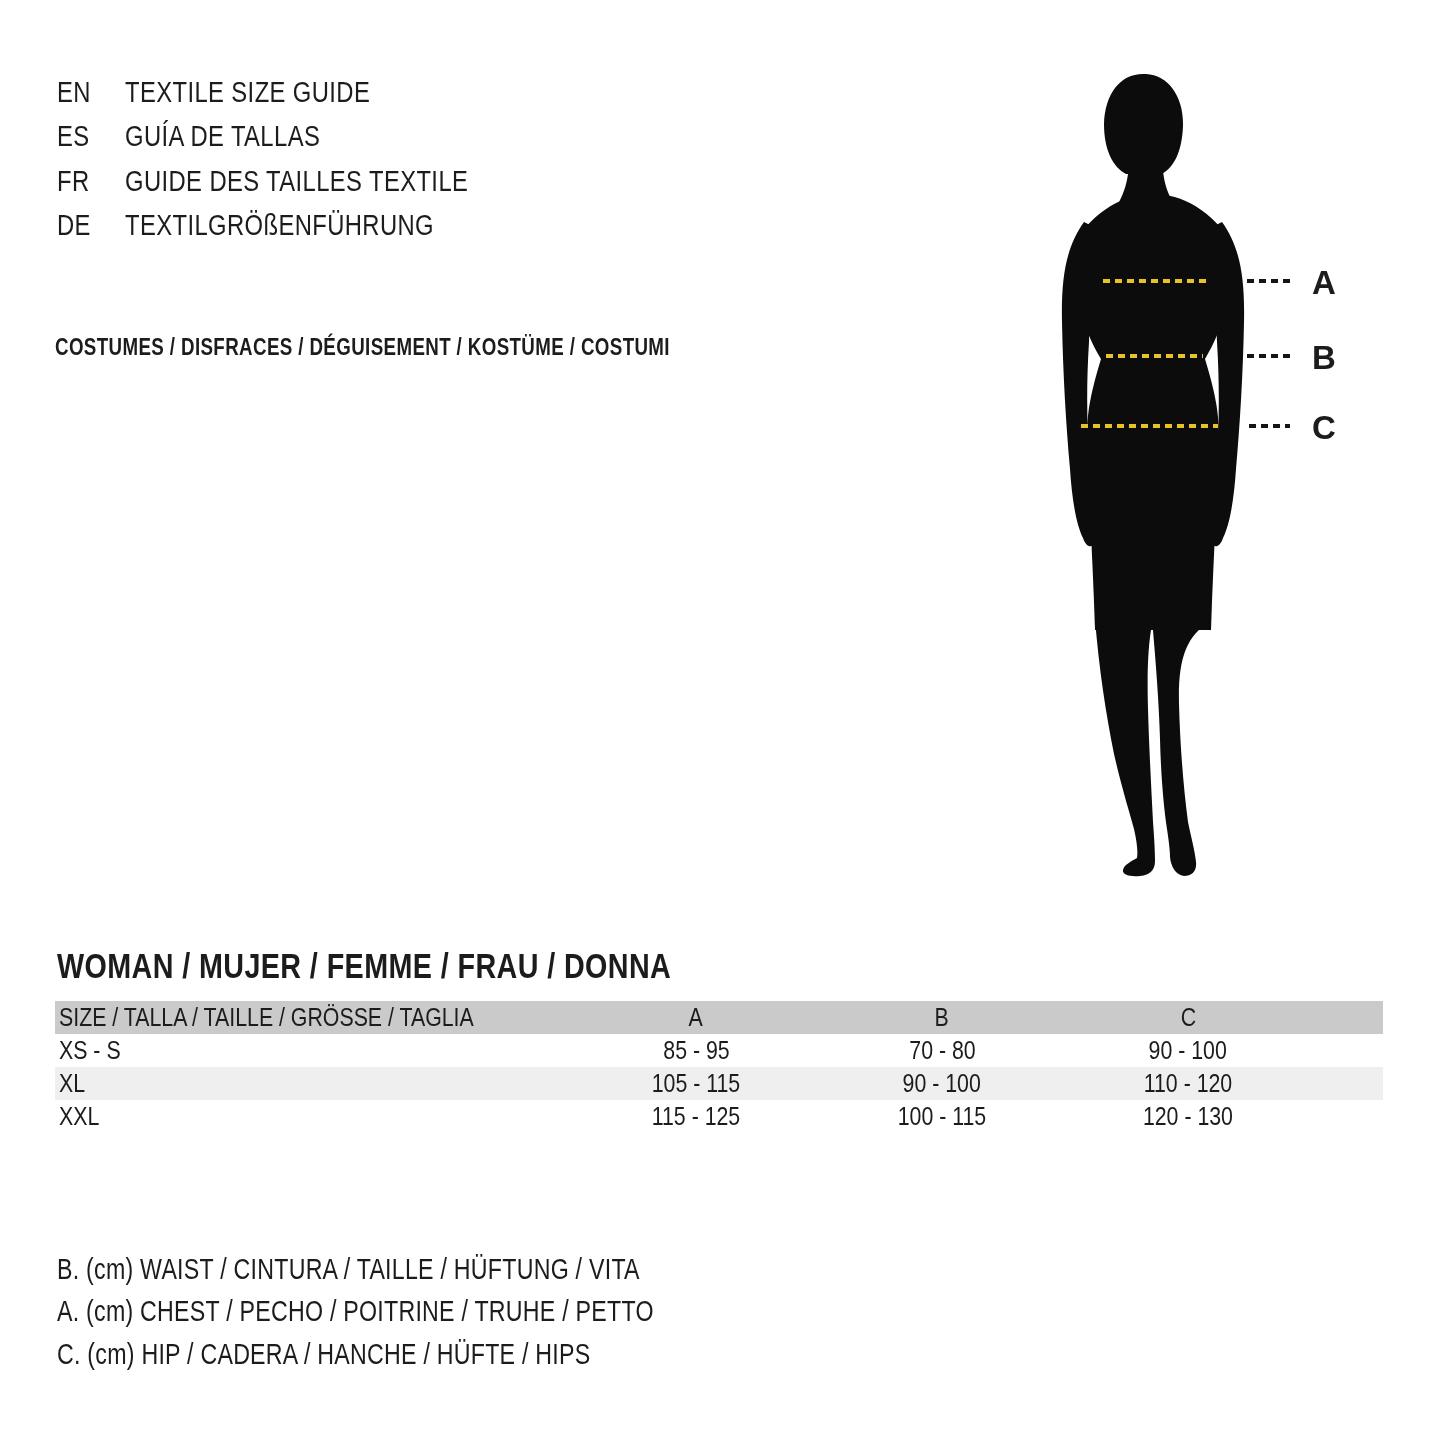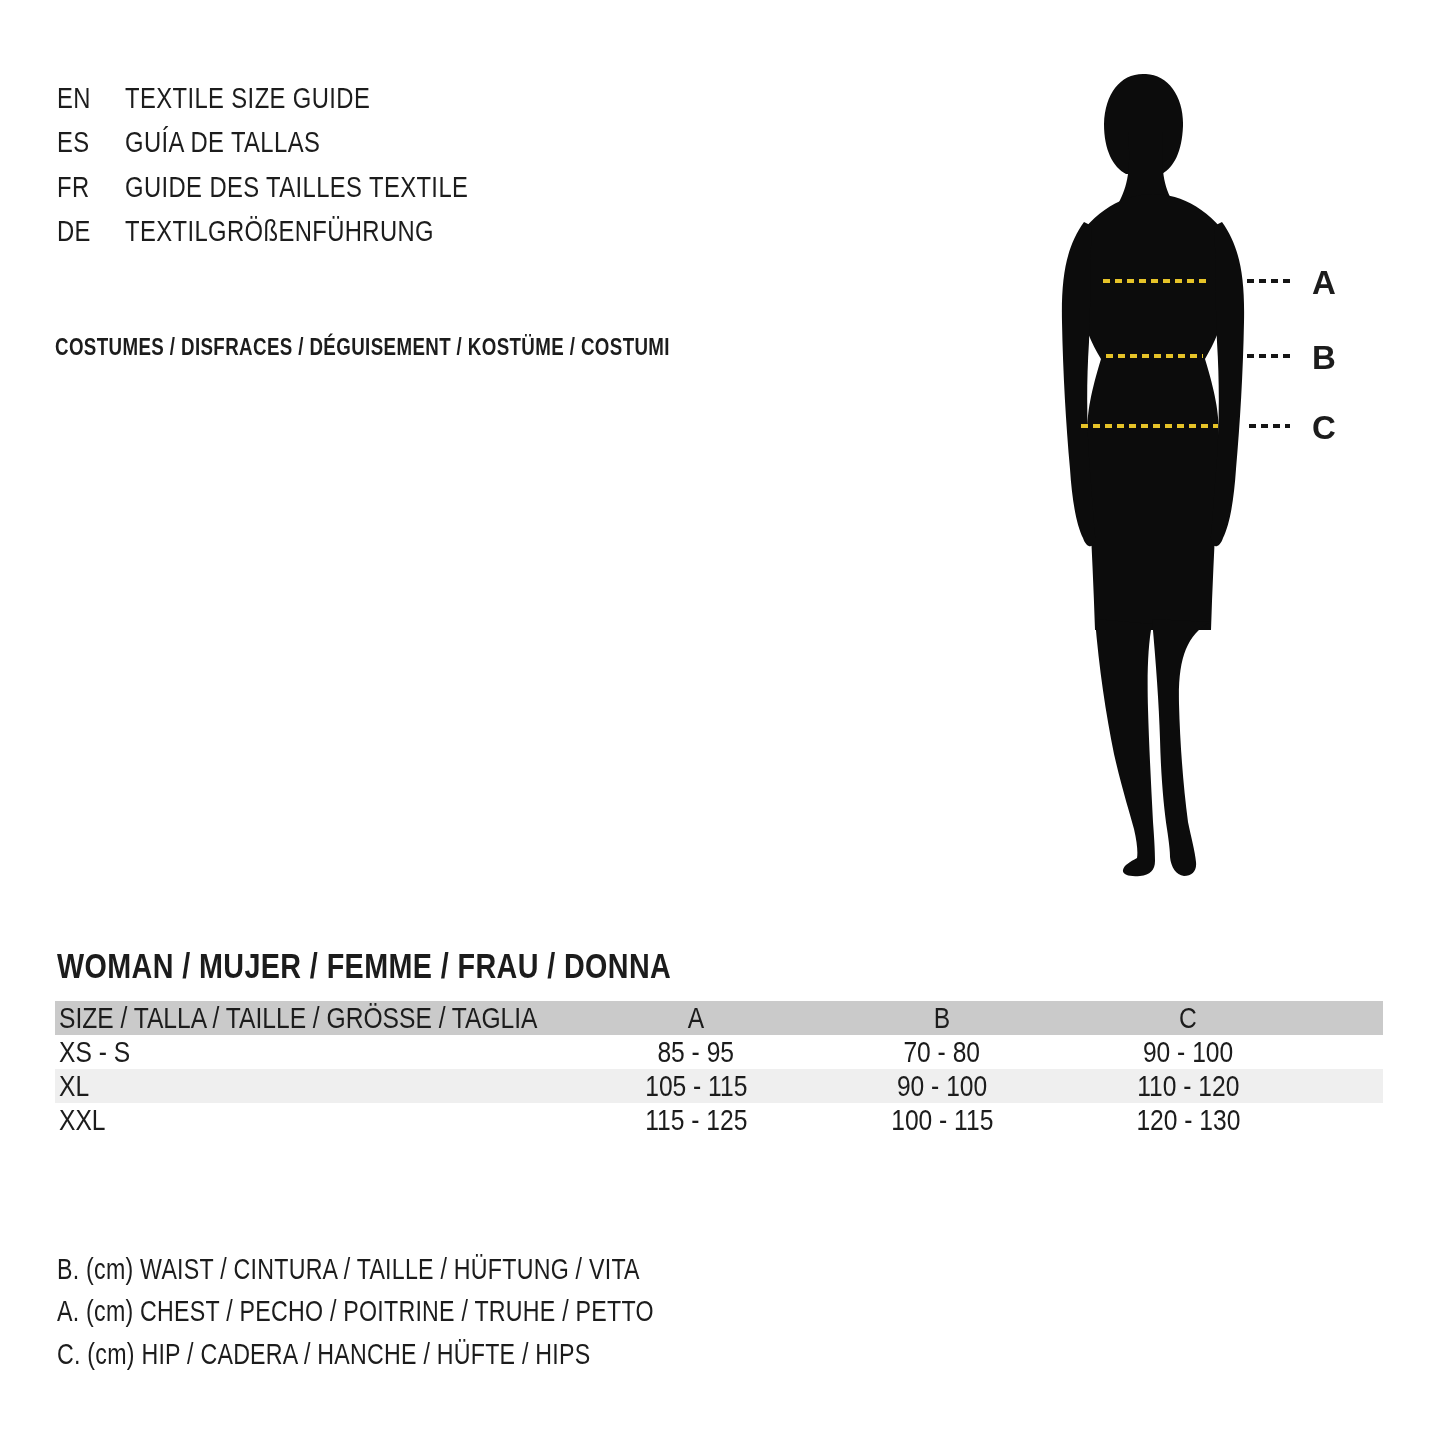--- a/index.html
+++ b/index.html
@@ -14,40 +14,40 @@
   body{font-family:"Liberation Sans","DejaVu Sans",sans-serif;color:var(--text_color);}
   .page{position:relative;width:1445px;height:1444px;background:#ffffff;overflow:hidden;}
 
   
   .cd{display:inline-block;transform:scaleX(.82);transform-origin:0 50%;white-space:nowrap;}
   .cdb{display:inline-block;transform:scaleX(.78);transform-origin:0 50%;white-space:nowrap;}
   .cdc{transform-origin:50% 50%;}
 
   
   .lang-block{position:absolute;left:57px;top:70px;}
-  .lang-row{display:flex;height:44.5px;align-items:flex-end;font-size:29px;letter-spacing:.5px;}
+  .lang-row{display:flex;height:44.5px;align-items:center;font-size:29px;letter-spacing:.5px;}
   .lang-code{width:68px;flex:0 0 68px;}
   .lang-title{flex:1;}
 
   
   .category{position:absolute;left:55px;top:327px;font-size:24px;font-weight:bold;line-height:40px;letter-spacing:.5px;}
 
   
   .figure-wrap{position:absolute;left:0;top:0;width:1445px;height:900px;}
   .silhouette{position:absolute;left:1038px;top:74px;width:230px;height:806px;}
   .silhouette path{fill:var(--silhouette_black);}
   .dash-y{position:absolute;height:4px;background-image:repeating-linear-gradient(90deg,var(--accent_yellow) 0 7px,transparent 7px 12px);}
   .dash-k{position:absolute;height:4px;background-image:repeating-linear-gradient(90deg,#151515 0 7px,transparent 7px 12px);}
   .measure-label{position:absolute;width:40px;text-align:center;font-size:33px;font-weight:bold;line-height:36px;}
 
   
   .woman-heading{position:absolute;left:57px;top:948px;font-size:35px;line-height:36px;letter-spacing:.5px;}
 
   
-  .size-table{position:absolute;left:55px;top:1001px;width:1328px;border-collapse:collapse;table-layout:fixed;font-size:30px;}
+  .size-table{position:absolute;left:55px;top:1001px;width:1328px;border-collapse:collapse;table-layout:fixed;font-size:26px;}
   .size-table th,.size-table td{font-weight:normal;height:33px;padding:0;vertical-align:middle;overflow:hidden;}
   .size-table thead th{background:var(--table_header_bg);}
   .size-table .c-label{text-align:left;padding-left:4px;}
   .size-table .c-val{text-align:center;}
   .size-table tbody tr:nth-child(even) td{background:var(--table_alt_row_bg);}
 
   
   .footnotes{position:absolute;left:57px;top:1248px;}
   .footnote{height:42.6px;display:flex;align-items:center;font-size:29px;letter-spacing:.3px;}
 </style>

